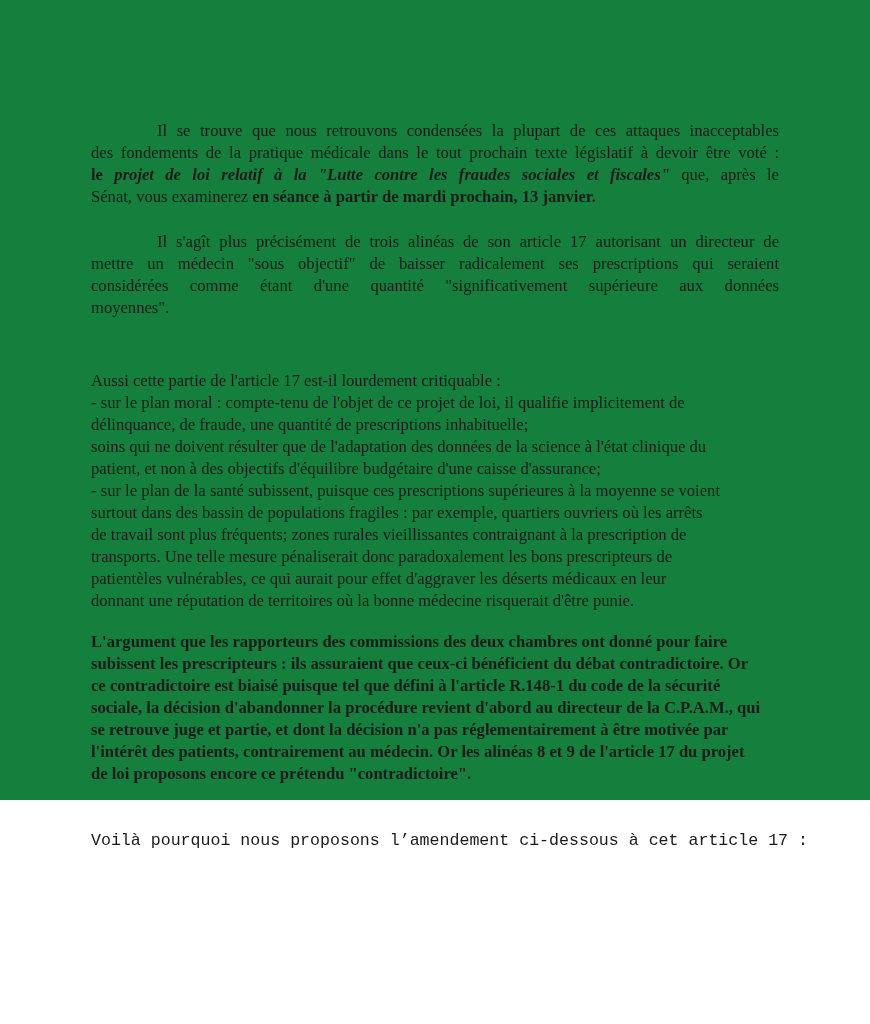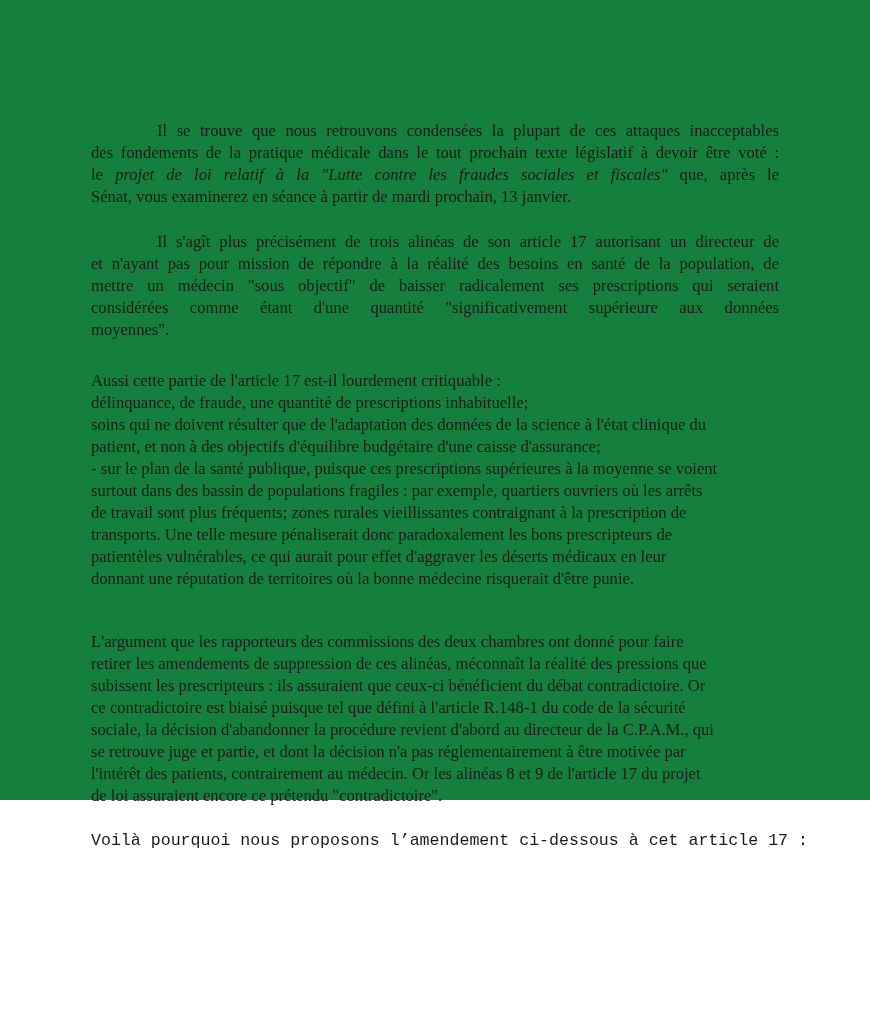--- a/index.html
+++ b/index.html
@@ -7,66 +7,65 @@
   .page { position: absolute; left: 0; top: 0; width: 870px; height: 800px; background: #15803d; }
   .text {
     position: absolute; left: 91px; width: 688px;
     font-family: "Liberation Serif", "DejaVu Serif", serif;
     font-size: 16.6px; line-height: 22px; color: #1a1a1a;
   }
   .para { position: absolute; left: 0; width: 688px; margin: 0; }
   .line { display: block; white-space: nowrap; }
   .jline { display: block; text-align: justify; text-align-last: justify; white-space: normal; height: 22px; overflow: hidden; }
   .indent { text-indent: 66px; }
-  .b { font-weight: normal; }
-  .bi { font-weight: normal; font-style: italic; }
+  .b { font-weight: bold; }
+  .bi { font-weight: bold; font-style: italic; }
 </style>
 </head>
 <body>
 
 <div class="page">
   <div class="text" style="top:120px;">
 
     <div class="para" style="top:0px;">
       <span class="jline indent">Il se trouve que nous retrouvons condensées la plupart de ces attaques inacceptables</span>
       <span class="jline">des fondements de la pratique médicale dans le tout prochain texte législatif à devoir être voté :</span>
       <span class="jline"><span class="b">le </span><span class="bi">projet de loi relatif à la "Lutte contre les fraudes sociales et fiscales"</span><span> que, après le</span></span>
       <span class="line"><span>Sénat, vous examinerez </span><span class="b">en séance à partir de mardi prochain, 13 janvier.</span></span>
     </div>
 
     <div class="para" style="top:111px;">
       <span class="jline indent">Il s'agît plus précisément de trois alinéas de son article 17 autorisant un directeur de</span>
-      <span class="jline">et n'ayant pas pour mission de répondre à la réalité des besoins en santé de la population, de</span>
       <span class="jline">mettre un médecin "sous objectif" de baisser radicalement ses prescriptions qui seraient</span>
       <span class="jline">considérées comme étant d'une quantité  "significativement supérieure aux données</span>
       <span class="line">moyennes".</span>
     </div>
 
     <div class="para" style="top:250px;">
       <span class="line">Aussi cette partie de l'article 17 est-il lourdement critiquable :</span>
+      <span class="line">- sur le plan moral : compte-tenu de l'objet de ce projet de loi, il qualifie implicitement de</span>
       <span class="line">délinquance, de fraude,  une quantité de prescriptions inhabituelle;</span>
       <span class="line">soins qui ne doivent résulter que de l'adaptation des données de la science à l'état clinique du</span>
       <span class="line">patient, et non à des objectifs d'équilibre budgétaire d'une caisse d'assurance;</span>
-      <span class="line">- sur le plan de la santé publique, puisque ces prescriptions supérieures à la moyenne se voient</span>
+      <span class="line">- sur le plan de la santé subissent, puisque ces prescriptions supérieures à la moyenne se voient</span>
       <span class="line">surtout dans des bassin de populations fragiles : par exemple, quartiers ouvriers où les arrêts</span>
       <span class="line">de travail sont plus fréquents; zones rurales vieillissantes contraignant à la prescription de</span>
       <span class="line">transports. Une telle mesure pénaliserait donc paradoxalement les bons prescripteurs de</span>
       <span class="line">patientèles vulnérables, ce qui aurait pour effet d'aggraver les déserts médicaux en leur</span>
       <span class="line">donnant une réputation de territoires où la bonne médecine risquerait d'être punie.</span>
     </div>
 
-    <div class="para" style="top:511px;">
+    <div class="para" style="top:511px;font-weight:bold;">
       <span class="line">L'argument que les rapporteurs des commissions des deux chambres ont donné pour faire</span>
-      <span class="line">retirer les amendements de suppression de ces alinéas, méconnaît la réalité des pressions que</span>
       <span class="line">subissent les prescripteurs : ils assuraient que ceux-ci bénéficient du débat contradictoire. Or</span>
       <span class="line">ce contradictoire est biaisé puisque tel que défini à l'article R.148-1 du code de la sécurité</span>
       <span class="line">sociale, la décision d'abandonner la procédure revient d'abord au directeur de la C.P.A.M., qui</span>
       <span class="line">se retrouve juge et partie, et dont la décision n'a pas réglementairement à être motivée par</span>
       <span class="line">l'intérêt des patients, contrairement au médecin. Or les alinéas 8 et 9 de l'article 17 du projet</span>
-      <span class="line">de loi assuraient encore ce prétendu "contradictoire".</span>
+      <span class="line">de loi proposons encore ce prétendu "contradictoire".</span>
     </div>
 
     <div class="para" style="top:710px;font-family:Liberation Mono, monospace;">
       <span class="line">Voilà pourquoi nous proposons l’amendement ci-dessous à cet article 17 :</span>
     </div>
 
   </div>
 </div>
 
 </body></html>

